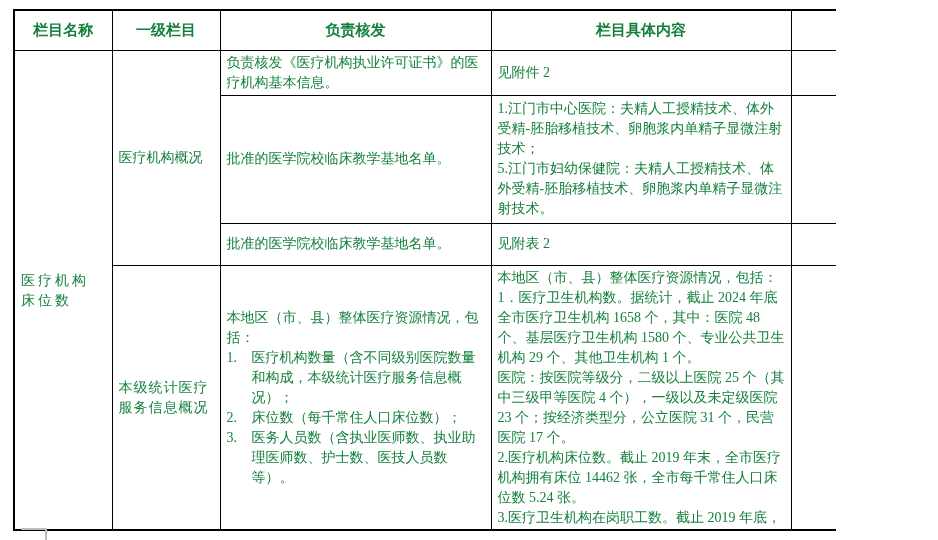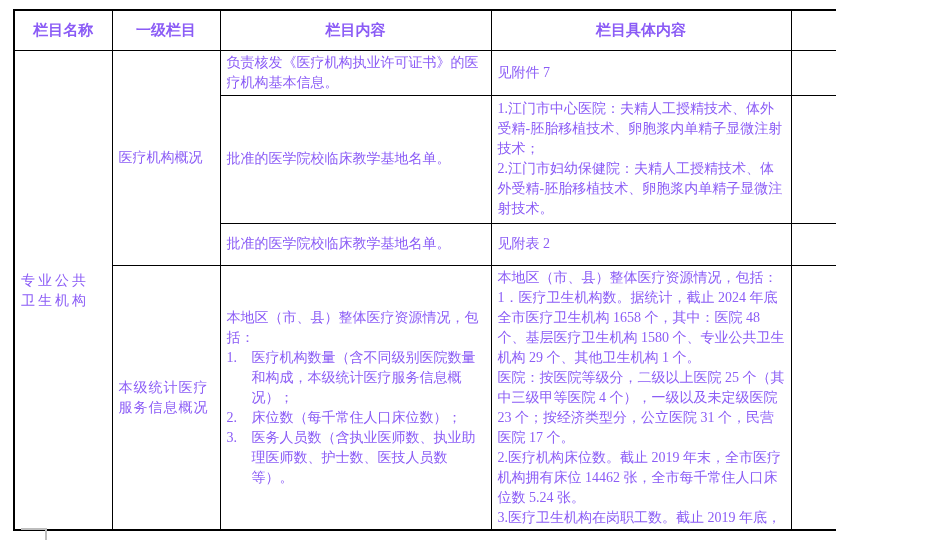--- a/index.html
+++ b/index.html
@@ -1,20 +1,20 @@
 <!DOCTYPE html>
 <html><head>
 <meta charset="utf-8">
 <style>
   html,body{margin:0;padding:0;background:#ffffff;}
   .page{
     position:relative;
     width:836px;height:540px;
     background:#ffffff;
-    color:#8b5cf6;
+    color:#15803d;
     font-family:"Liberation Serif","DejaVu Serif",serif;
     overflow:hidden;
   }
   .table-clip{
     position:absolute;left:13px;top:9px;
     width:918px;height:520px;
     overflow:hidden;
     border-bottom:2px solid #000000;
   }
   table.doc{
@@ -76,36 +76,36 @@
         <col style="width:98px">
         <col style="width:108px">
         <col style="width:271px">
         <col style="width:300px">
         <col style="width:139px">
       </colgroup>
       <tbody>
           <tr class="h-head">
         <th>栏目名称</th>
         <th>一级栏目</th>
-        <th>栏目内容</th>
+        <th>负责核发</th>
         <th>栏目具体内容</th>
         <th>备注</th>
       </tr>
       <tr class="h-r1">
-        <td class="section-cell" rowspan="4">专业公共卫生机构</td>
+        <td class="section-cell" rowspan="4">医疗机构床位数</td>
         <td rowspan="3">医疗机构概况</td>
         <td class="v-top">负责核发《医疗机构执业许可证书》的医疗机构基本信息。</td>
-        <td>见附件 7</td>
+        <td>见附件 2</td>
         <td></td>
       </tr>
       <tr class="h-r2">
         <td>批准的医学院校临床教学基地名单。</td>
         <td class="v-top">
           <p class="para">1.江门市中心医院：夫精人工授精技术、体外受精-胚胎移植技术、卵胞浆内单精子显微注射技术；</p>
-          <p class="para">2.江门市妇幼保健院：夫精人工授精技术、体外受精-胚胎移植技术、卵胞浆内单精子显微注射技术。</p>
+          <p class="para">5.江门市妇幼保健院：夫精人工授精技术、体外受精-胚胎移植技术、卵胞浆内单精子显微注射技术。</p>
         </td>
         <td></td>
       </tr>
       <tr class="h-r3">
         <td>批准的医学院校临床教学基地名单。</td>
         <td>见附表 2</td>
         <td></td>
       </tr>
       <tr class="h-r4">
         <td class="group2-cell">本级统计医疗服务信息概况</td>

